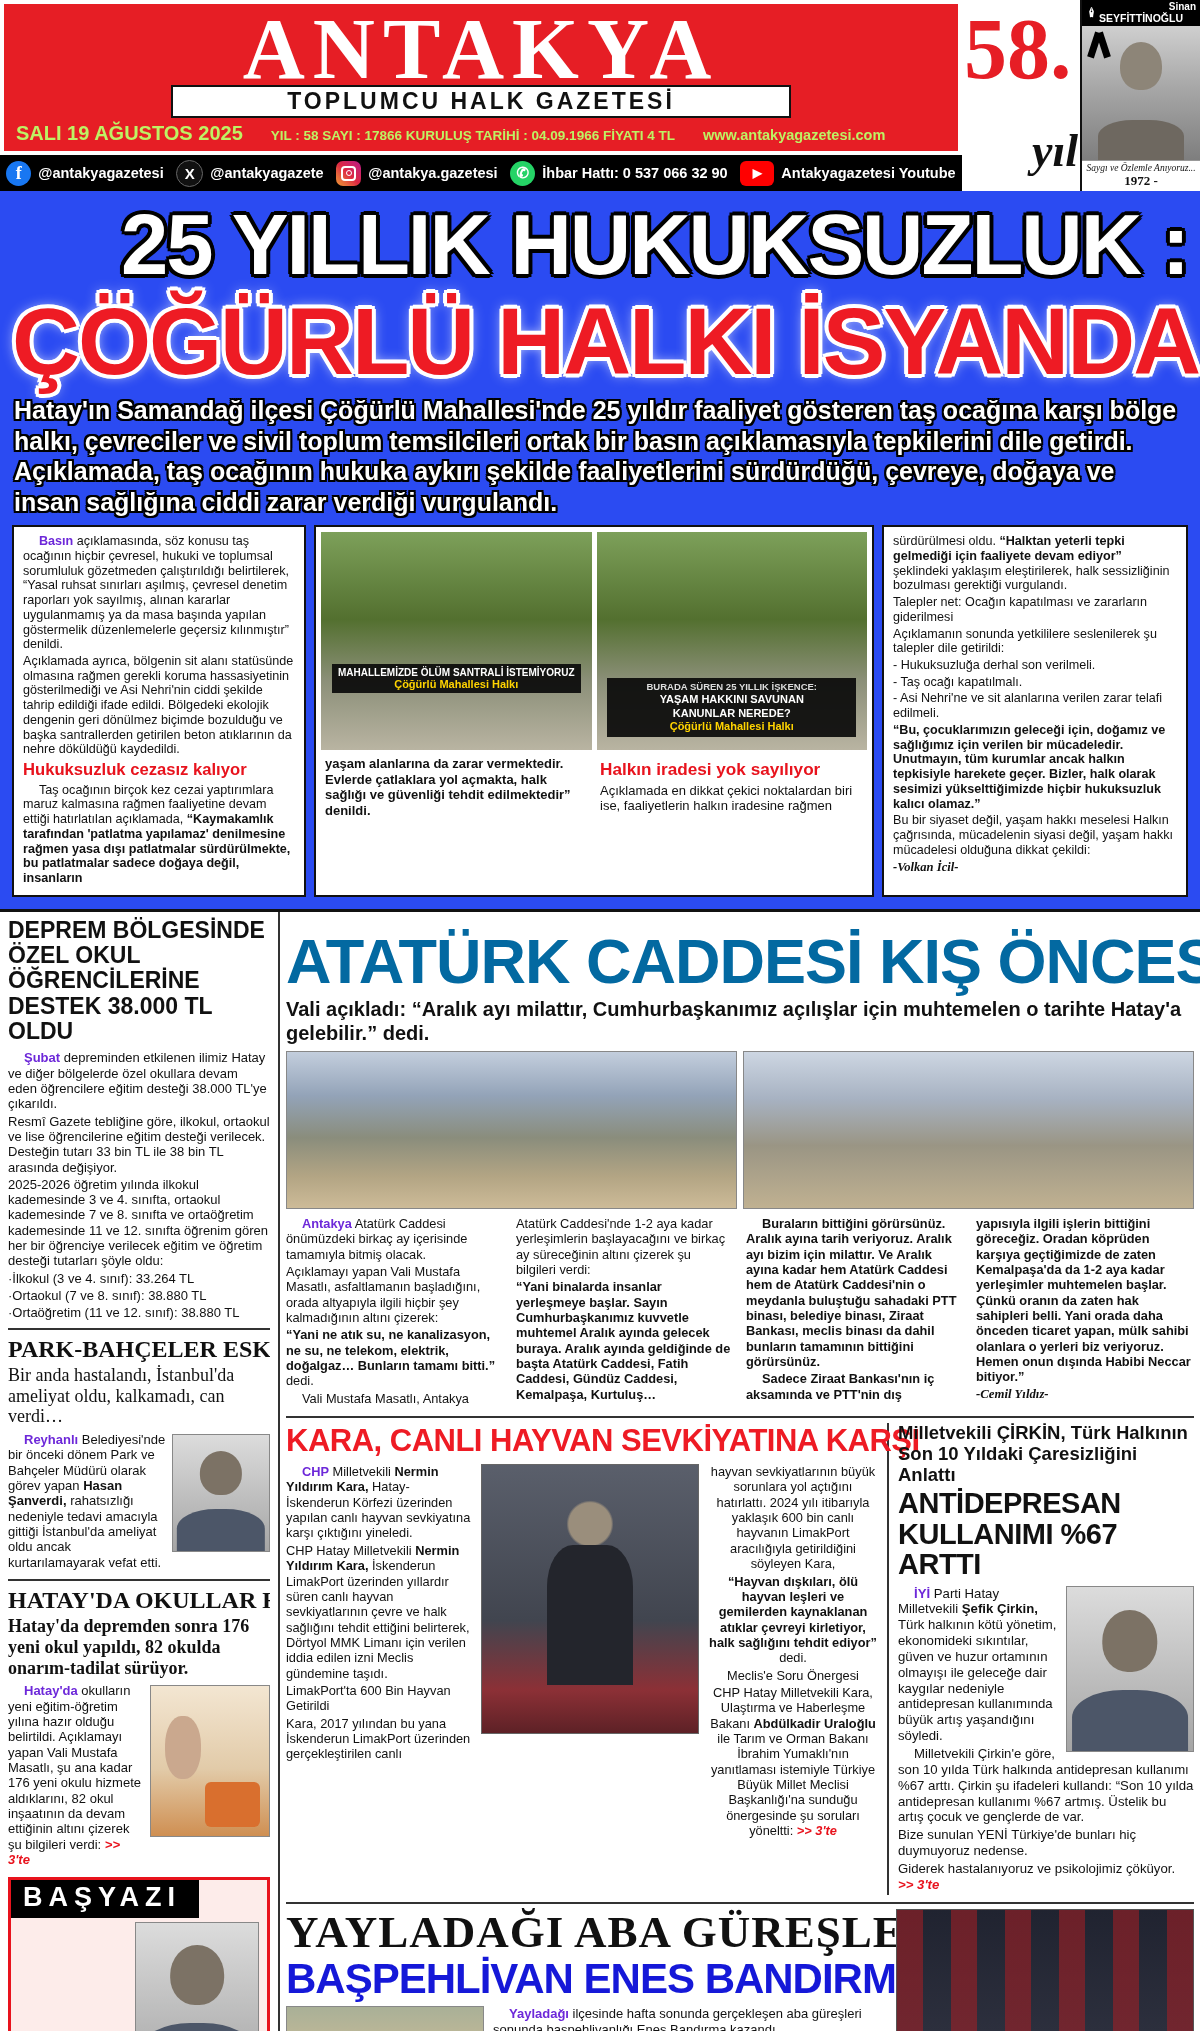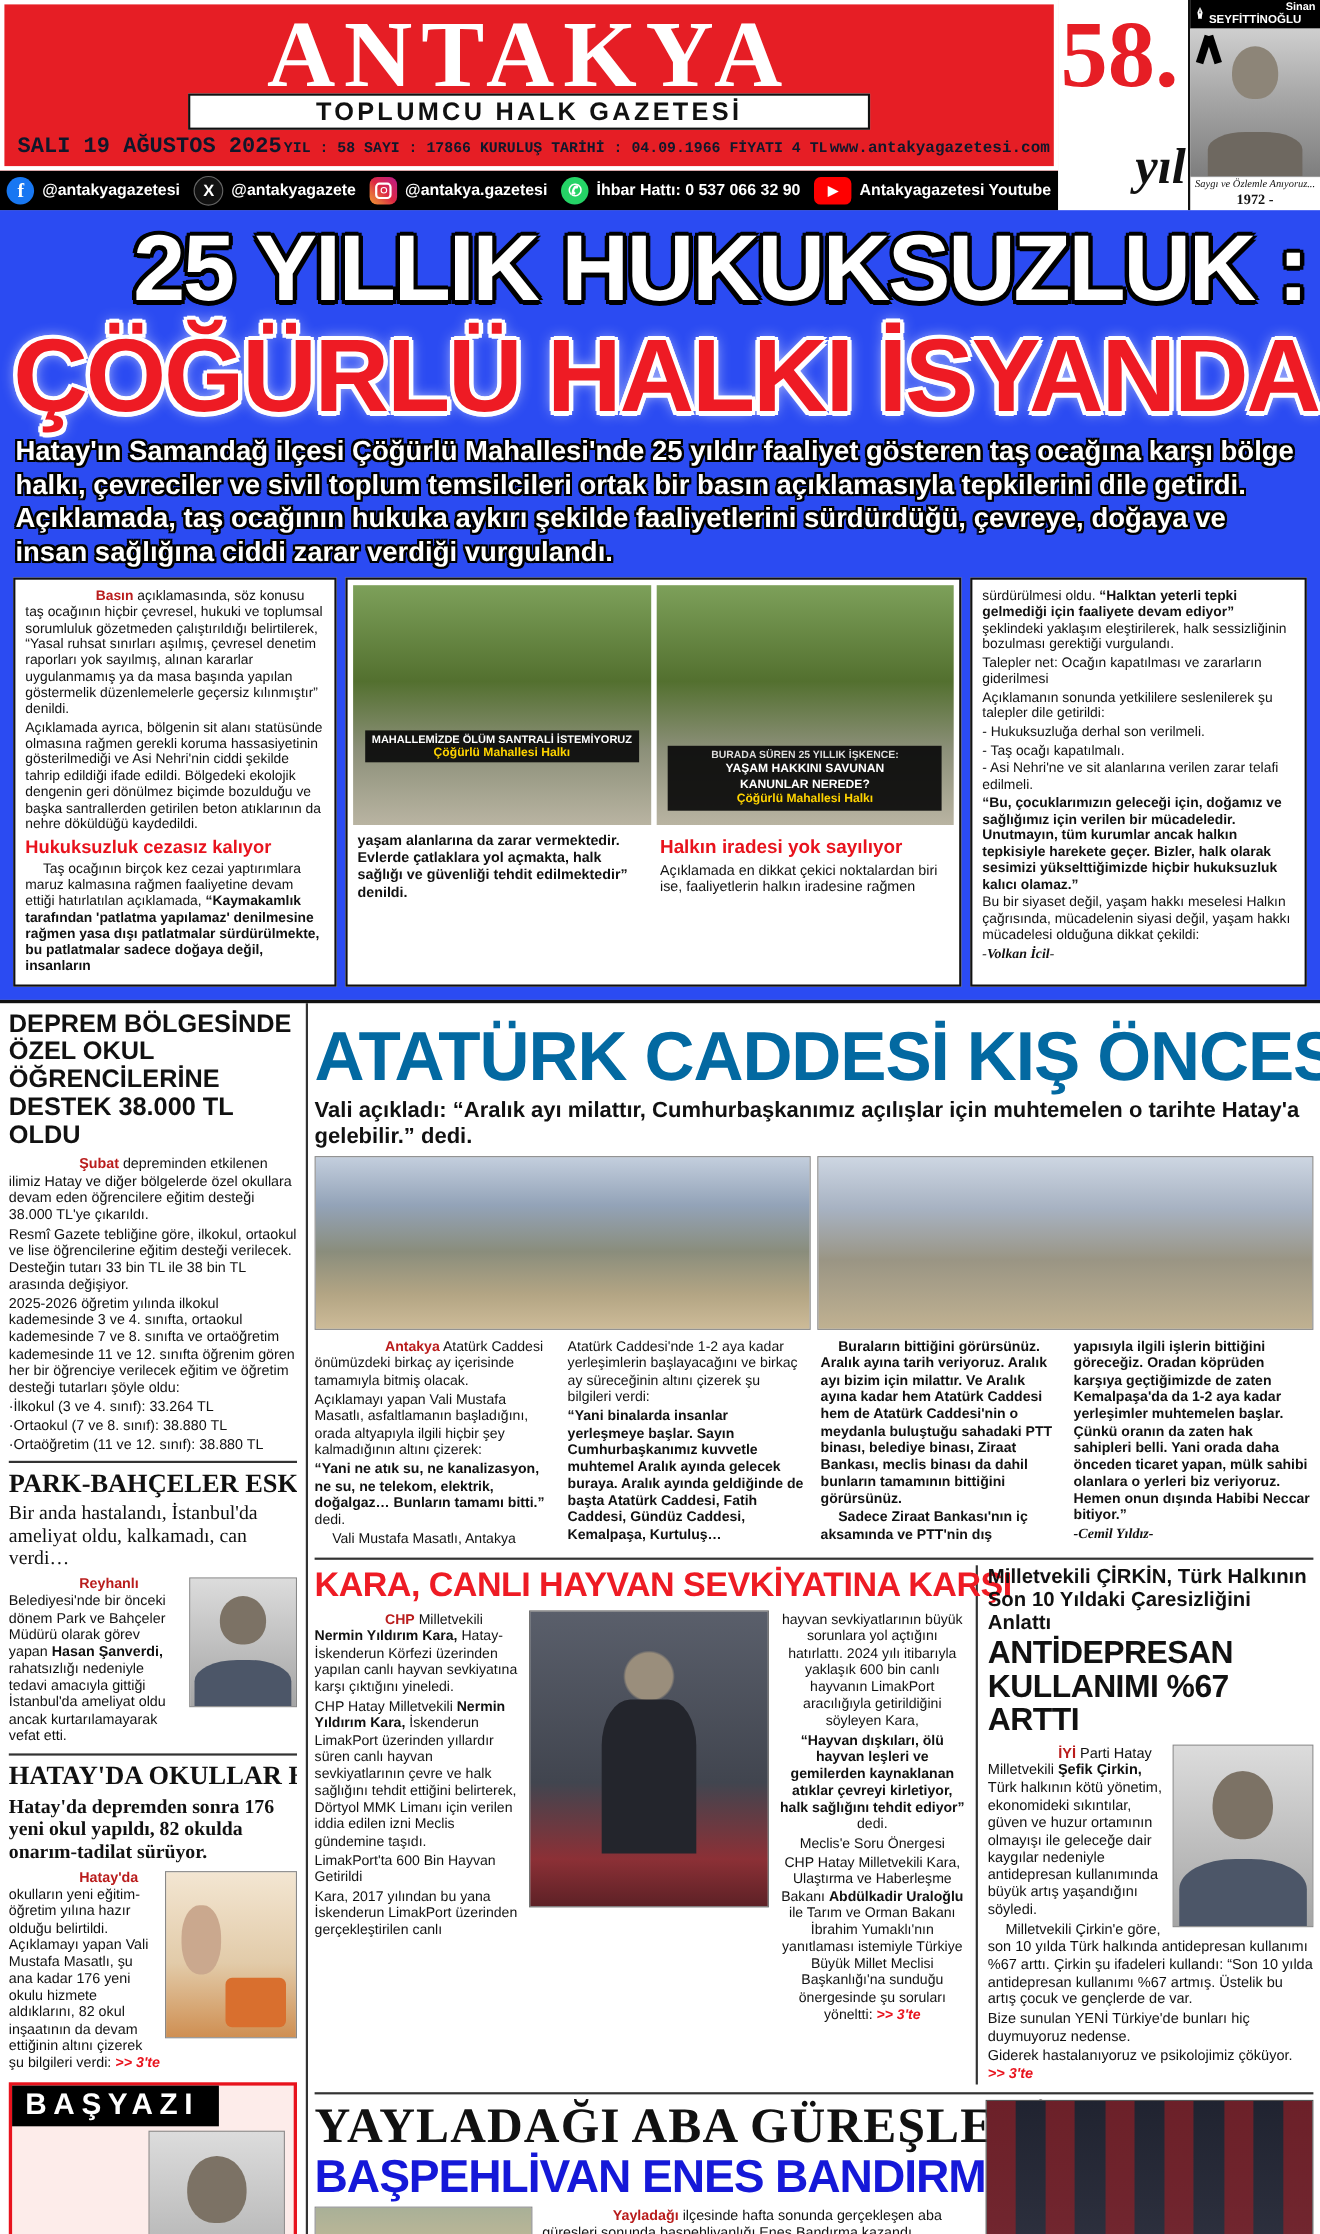--- a/index.html
+++ b/index.html
@@ -3,21 +3,21 @@
 <meta charset="utf-8">
 <style>
   html,body{margin:0;padding:0;background:#ffffff;}
   .page{width:1200px;margin:0 auto;background:#fff;font-family:"Liberation Sans",sans-serif;color:#111;}
   
   .topzone{display:flex;align-items:stretch;}
   .topleft{flex:1;display:flex;flex-direction:column;min-width:0;}
   .masthead{background:#e61e25;padding:6px 10px 4px 10px;border:4px solid #fff;position:relative;}
   .mh-title{font-family:"Liberation Serif",serif;font-weight:bold;color:#fff;font-size:86px;line-height:0.92;text-align:center;letter-spacing:8px;white-space:nowrap;}
   .mh-subbox{background:#fff;border:2px solid #111;color:#111;font-weight:bold;font-size:23px;letter-spacing:3px;text-align:center;width:66%;margin:-4px auto 4px auto;padding:1px 0;white-space:nowrap;}
-  .mh-dateline{color:#0f172a;font-weight:bold;white-space:nowrap;display:flex;align-items:baseline;gap:2px;padding:0 2px 2px 2px;font-family:Liberation Mono, monospace;}
+  .mh-dateline{color:#bef264;font-weight:bold;white-space:nowrap;display:flex;align-items:baseline;gap:28px;padding:0 2px 2px 2px;}
   .mh-date{font-size:20px;}
   .mh-issue{font-size:13.5px;}
   .mh-site{font-size:14.5px;}
   .socialbar{background:#000;height:36px;display:flex;align-items:center;justify-content:space-around;color:#fff;font-weight:bold;font-size:14.5px;}
   .sb-item{display:flex;align-items:center;gap:7px;white-space:nowrap;}
   .sb-ic{width:25px;height:25px;display:inline-flex;align-items:center;justify-content:center;color:#fff;font-weight:bold;flex:0 0 auto;}
   .ic-fb{background:#1877f2;border-radius:50%;font-family:"Liberation Serif",serif;font-size:18px;}
   .ic-x{background:#111;border:1px solid #666;border-radius:50%;font-size:15px;}
   .ic-ig{background:linear-gradient(45deg,#f09433,#e6683c,#dc2743,#cc2366,#bc1888);border-radius:7px;}
   .ig-in{width:11px;height:11px;border:2px solid #fff;border-radius:4px;position:relative;}
@@ -64,21 +64,21 @@
   .pb2 .small{font-size:9.5px;display:block;color:#ddd;}
   .cap-row{display:flex;gap:12px;padding:6px 4px 0 4px;}
   .cap-l{flex:1;font-weight:bold;font-size:13px;line-height:1.2;}
   .cap-r{flex:1;font-size:13px;line-height:1.2;}
   
   .para{margin:0 0 2px 0;}
   .para.ind{text-indent:16px;}
   .para.b{font-weight:bold;}
   .para.redsub{color:#e8131d;font-weight:800;font-size:1.32em;margin:3px 0;text-indent:0;}
   .para.sig{font-weight:bold;font-style:italic;font-family:"Liberation Serif",serif;}
-  span.lead{color:#b91c1c;font-weight:bold;margin-left:48px;}
+  span.lead{color:#6d28d9;font-weight:bold;}
   span.b{font-weight:bold;}
   span.more{color:#e8131d;font-weight:bold;font-style:italic;}
   
   .content{display:flex;border-top:3px solid #111;}
   .rail{width:262px;flex:0 0 auto;padding:6px 8px;border-right:2px solid #333;font-size:13px;line-height:1.18;}
   .rule{border:none;border-top:2px solid #333;margin:7px 0;}
   .dep-title{font-size:23px;font-weight:800;line-height:1.1;margin:0 0 6px 0;}
   .sec-title-serif{font-family:"Liberation Serif",serif;font-weight:bold;font-size:24px;line-height:1.05;margin:0 0 3px 0;white-space:nowrap;overflow:hidden;}
   .sec-sub{font-family:"Liberation Serif",serif;font-size:18px;line-height:1.15;margin:0 0 5px 0;}
   .sec-sub.bold{font-weight:bold;}

